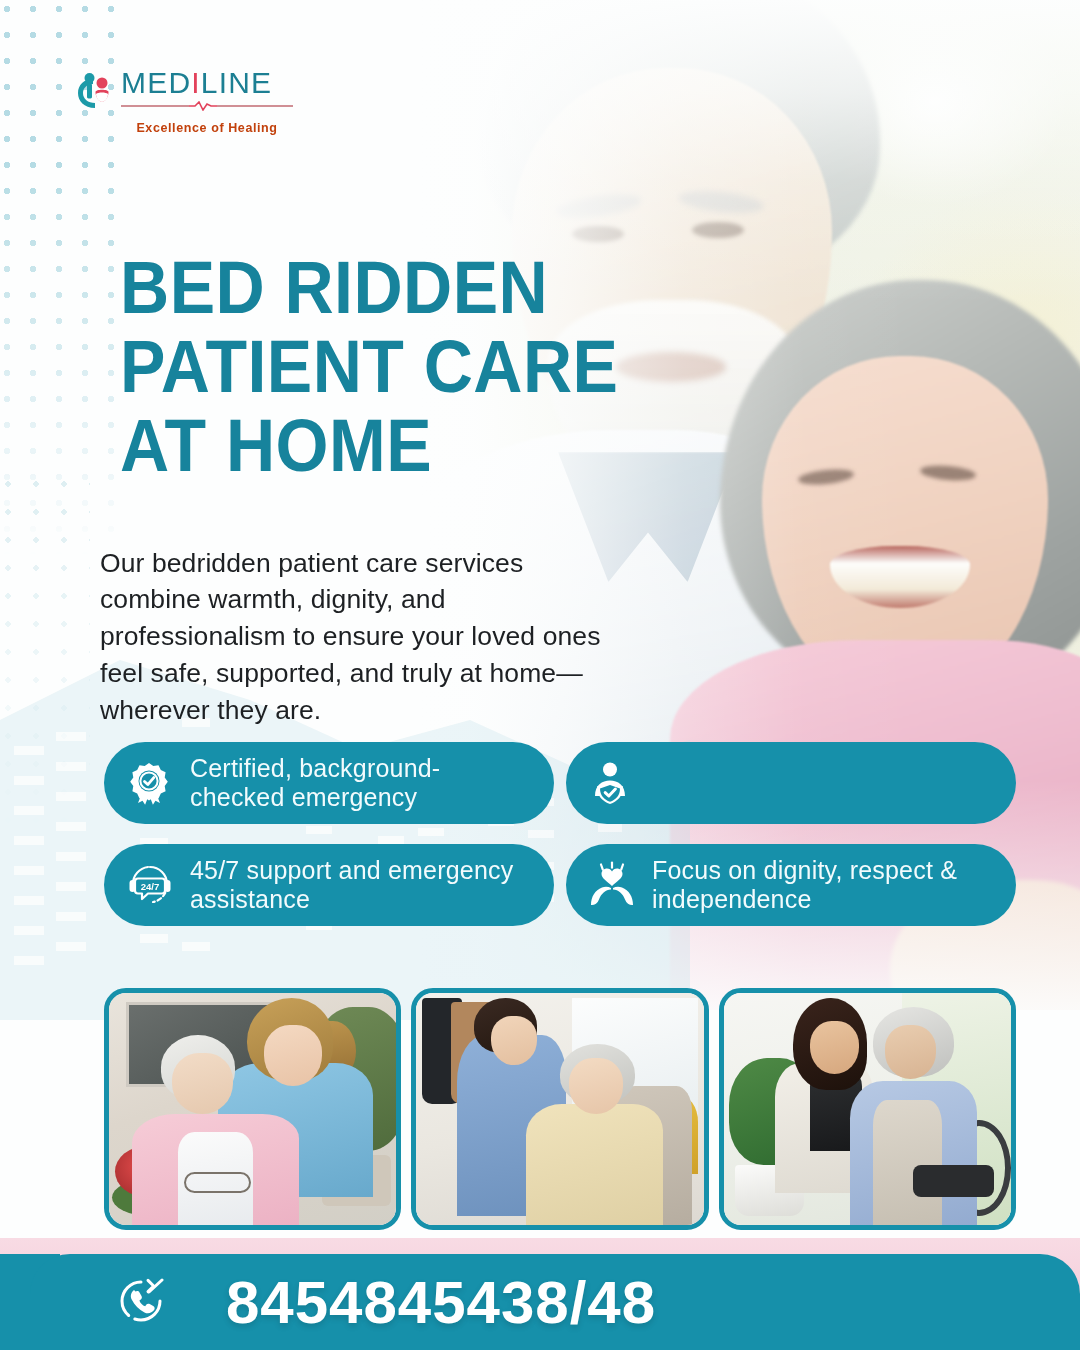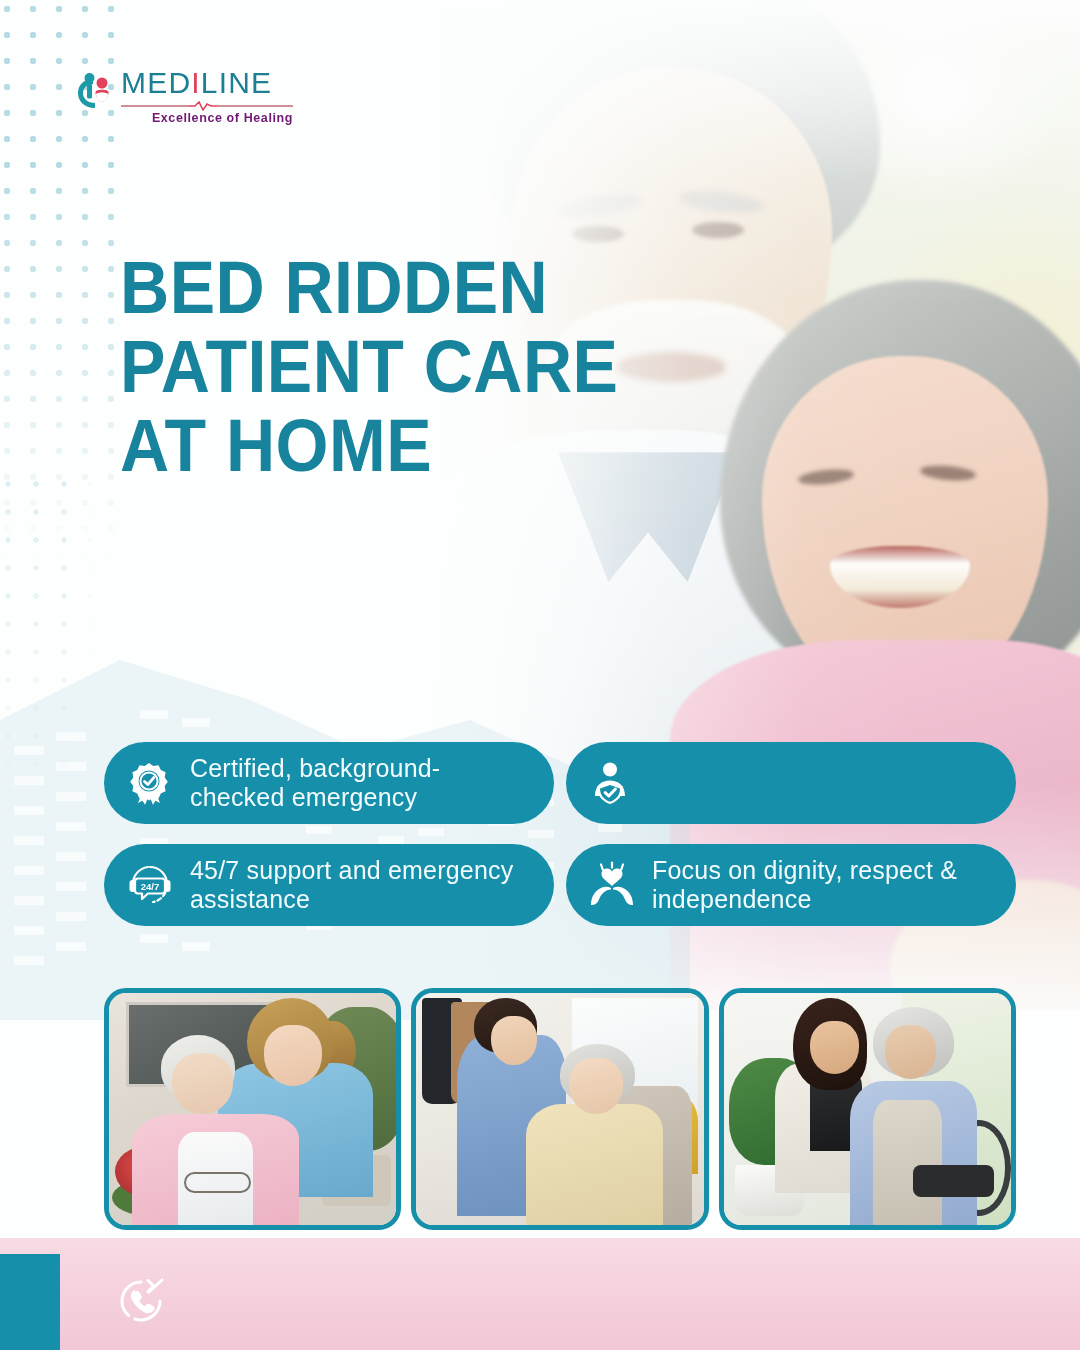--- a/index.html
+++ b/index.html
@@ -233,23 +233,23 @@
   .logo-rule {
     position: relative;
     height: 9px;
     margin-top: 3px;
   }
   .logo-rule svg { display: block; }
   .logo-tag {
     font-size: 12.5px;
     font-weight: 700;
     letter-spacing: .6px;
-    color: #701a75;
-    text-align: right;
-    margin-top: 1px;
+    color: #c2410c;
+    text-align: center;
+    margin-top: 11px;
   }
 
   
   .headline {
     position: absolute;
     left: 120px; top: 198px;
     width: 520px;
     color: #17839c;
     font-family: "Liberation Sans Narrow", "Liberation Sans", sans-serif;
     font-weight: 700;
@@ -554,20 +554,21 @@
       <div class="logo-tag">Excellence of Healing</div>
     </div>
   </div>
 
   <h1 class="headline">
     <span class="headline-line">BED RIDDEN</span>
     <span class="headline-line">PATIENT CARE</span>
     <span class="headline-line">AT HOME</span>
   </h1>
 
+  <p class="lede">Our bedridden patient care services combine warmth, dignity, and professionalism to ensure your loved ones feel safe, supported, and truly at home—wherever they are.</p>
 
   <div class="features">
 
     <div class="pill">
       <span class="pill-icon">
         <svg width="46" height="46" viewBox="0 0 46 46" xmlns="http://www.w3.org/2000/svg">
           <path d="M23 3 l4.3 3.1 5.2-.9 2.3 4.8 4.8 2.3 -.9 5.2 3.1 4.3 -3.1 4.3 .9 5.2 -4.8 2.3 -2.3 4.8 -5.2-.9 -4.3 3.1 -4.3-3.1 -5.2 .9 -2.3-4.8 -4.8-2.3 .9-5.2 -3.1-4.3 3.1-4.3 -.9-5.2 4.8-2.3 2.3-4.8 5.2 .9z" fill="#ffffff"></path>
           <circle cx="23" cy="21" r="10.5" fill="#1690aa"></circle>
           <circle cx="23" cy="21" r="8.6" fill="none" stroke="#ffffff" stroke-width="2"></circle>
           <polyline points="18.5,21.4 21.8,24.6 27.8,17.6" fill="none" stroke="#ffffff" stroke-width="2.8" stroke-linecap="round" stroke-linejoin="round"></polyline>
@@ -674,20 +675,23 @@
         <div class="p3-eld-blouse"></div>
         <div class="p3-eld-hair"></div>
         <div class="p3-eld-face"></div>
         <div class="p3-chair-arm"></div>
       </div>
     </div>
   </div>
 
   <div class="footer-back"></div>
   <div class="footer-curve"></div>
+  <div class="footer">
+    <span class="footer-phone">8454845438/48</span>
+  </div>
   <svg class="footer-icon" viewBox="0 0 46 46" xmlns="http://www.w3.org/2000/svg">
     <path d="M23 4 A19 19 0 1 0 42 23" fill="none" stroke="#ffffff" stroke-width="3" stroke-linecap="round" stroke-dasharray="46 7"></path>
     <path d="M17.5 13.5 c1.4-1 3.2-.6 4 .9 l2 3.5 c.7 1.2 .4 2.7-.7 3.5 l-1.4 1 c.9 2.6 3.2 4.9 5.8 5.8 l1-1.4 c.8-1.1 2.3-1.4 3.5-.7 l3.5 2 c1.5 .8 1.9 2.6 .9 4 -2.2 3.1-6.3 4-9.6 2.3 -5.6-2.8-10-7.2-12.8-12.8 -1.7-3.3-.8-7.4 2.3-9.6 z" fill="#ffffff"></path>
     <path d="M34 4 l0 8 l-8 0" fill="none" stroke="#ffffff" stroke-width="3" stroke-linecap="round" stroke-linejoin="round" transform="rotate(-45 30 8)"></path>
     <path d="M44 2 L31 14" stroke="#ffffff" stroke-width="3" stroke-linecap="round"></path>
   </svg>
 
 </div>
 
 </body></html>

